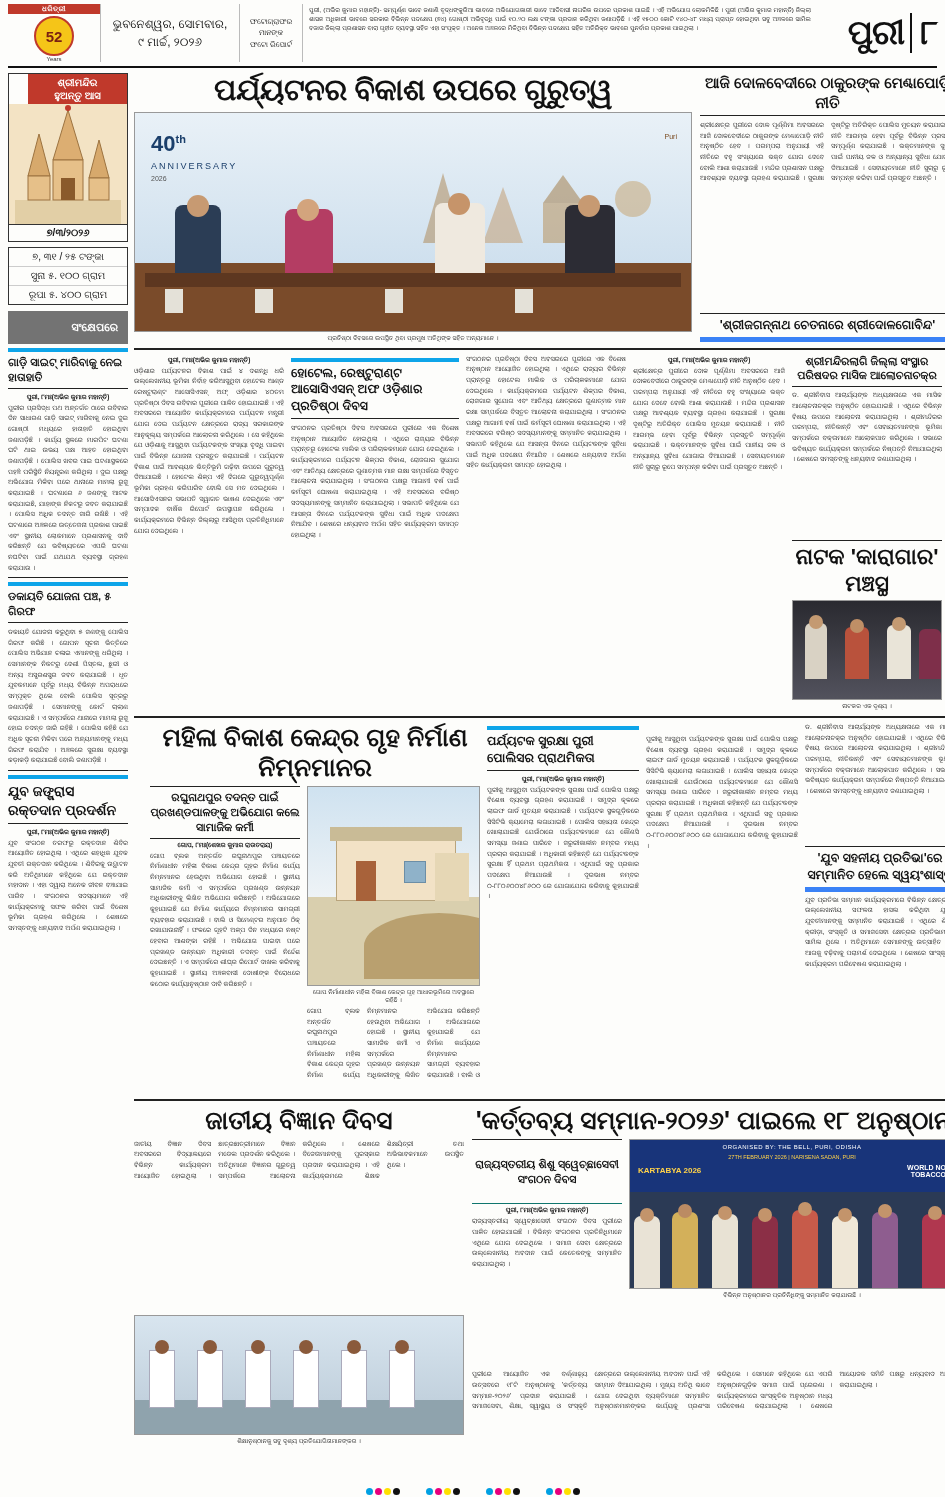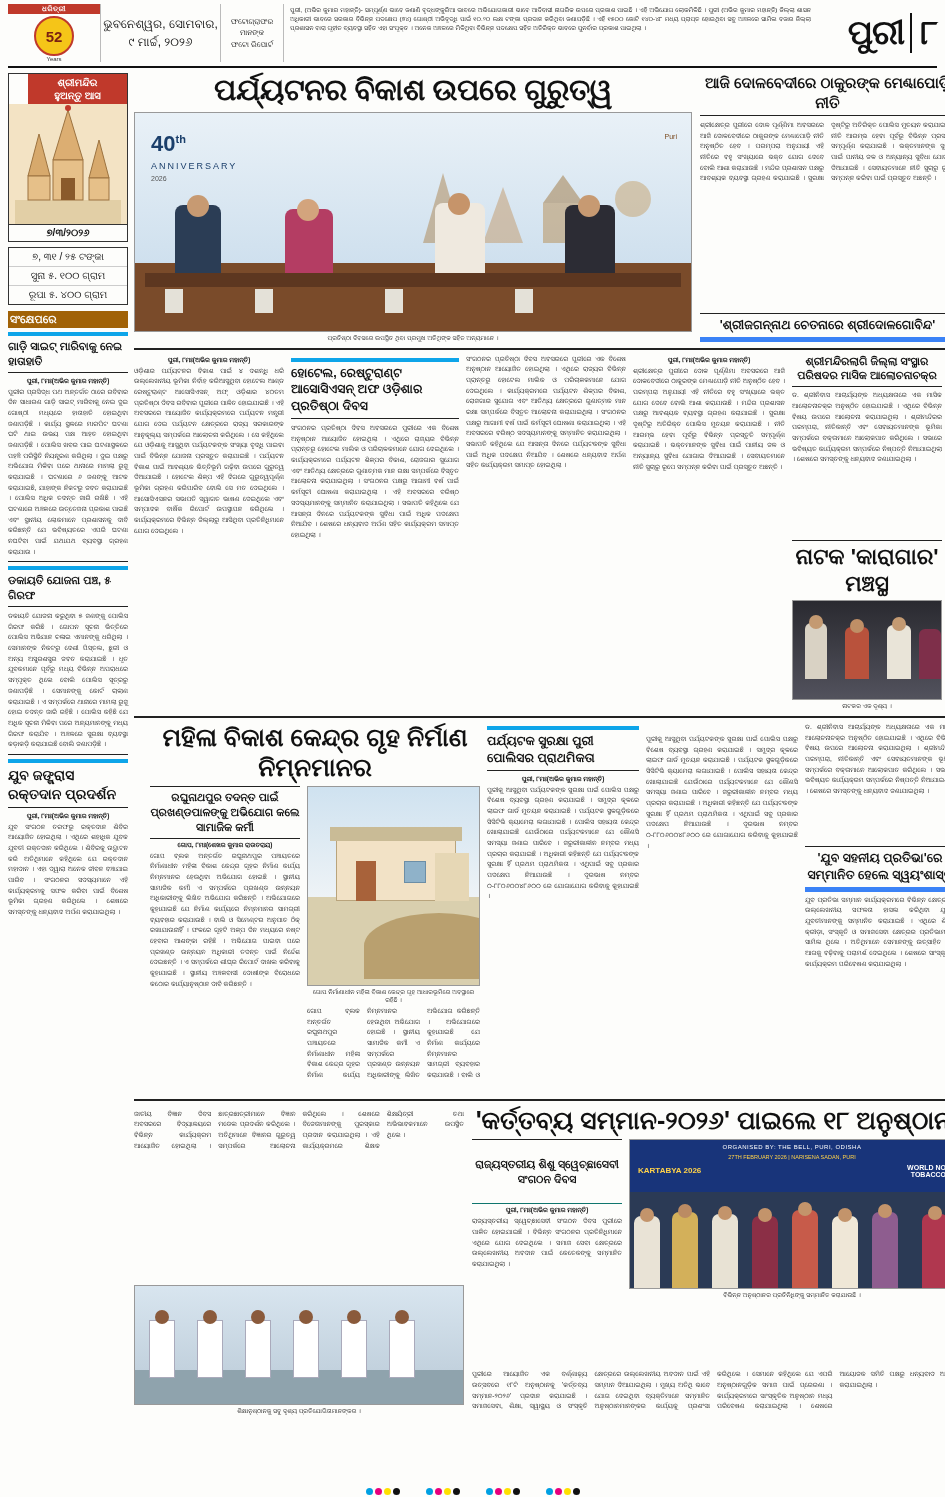--- a/index.html
+++ b/index.html
@@ -13,40 +13,40 @@
     overflow: hidden;
   }
   .page { position: relative; width: 945px; height: 1497px; padding: 4px 8px; }
 
   
   .masthead { display:flex; align-items:stretch; border-bottom:2px solid #111; padding-bottom:4px; }
   .mh-badge { width:92px; display:flex; flex-direction:column; align-items:center; justify-content:center; }
   .badge-top { font-size:7px; font-weight:bold; background:#c0392b; color:#fff; width:100%; text-align:center; padding:1px 0; letter-spacing:.5px;}
   .badge-circle { width:40px; height:40px; border-radius:50%; background:#f5c518; border:2px solid #c0392b; display:flex; align-items:center; justify-content:center; font-size:15px; font-weight:bold; color:#7a1f12; margin-top:2px;}
   .badge-years { font-size:6px; color:#333; }
-  .mh-place { width:121px; text-align:center; font-size:12px; line-height:1.5; display:flex; flex-direction:column; justify-content:center; border-left:1px solid #bbb; border-right:1px solid #bbb; }
+  .mh-place { width:140px; text-align:center; font-size:12px; line-height:1.5; display:flex; flex-direction:column; justify-content:center; border-left:1px solid #bbb; border-right:1px solid #bbb; }
   .mh-sub { width:62px; font-size:7.5px; line-height:1.5; text-align:center; display:flex; flex-direction:column; justify-content:center; padding:0 2px; }
   .mh-strip { flex:1; font-size:6.2px; line-height:1.45; padding:2px 6px; text-align:justify; border-left:1px solid #bbb; }
   .mh-title { width:120px; display:flex; align-items:center; justify-content:flex-end; gap:6px; font-size:34px; font-weight:bold; letter-spacing:-1px; }
   .mh-page { border-left:2px solid #111; padding-left:8px; }
 
   
   .grid { display:grid; grid-template-columns: 120px 1fr; gap:6px; margin-top:5px; }
 
   
   .rail { width:120px; }
   .rail-box { border:1px solid #333; margin-bottom:5px; }
   .rail-hd { background:#c0392b; color:#fff; text-align:center; font-size:10px; font-weight:bold; padding:2px; line-height:1.3;margin-left:19px;}
   .temple { height:120px; background:linear-gradient(#f7e7c8,#efd9ae); position:relative; overflow:hidden;}
   .temple svg { display:block; margin:0 auto; }
   .rail-date { text-align:center; font-size:10px; font-weight:bold; padding:2px; border-top:1px solid #333;}
   .rate-box { border:1px solid #333; font-size:10px; text-align:center; }
   .rate-box div { padding:3px 2px; border-bottom:1px solid #ccc; }
   .rate-box div:last-child { border-bottom:none; }
-  .sec-head { background:#a16207; color:#fff; font-size:11px; text-align:left; font-weight:bold; padding:2px; margin-bottom:3px;}
+  .sec-head { background:#737373; color:#fff; font-size:11px; text-align:right; font-weight:bold; padding:10px; margin-bottom:3px;}
 
   .col-head { font-size:12.5px; font-weight:bold; line-height:1.35; text-align:left; border-top:4px solid #0ea5e9; border-bottom:1px solid #222; padding:3px 0; margin:4px 0; }
   .body-txt { font-size:6.6px; line-height:1.62; text-align:justify; color:#1a1a1a; hyphens:auto; word-break:break-word;}
   .byline { font-size:6.4px; font-weight:bold; text-align:center; margin:2px 0; }
 
   
   .lead-title { font-size:30px; font-weight:bold; text-align:center; letter-spacing:-.5px; line-height:1.15; }
   .photo { background:#cfd6dc; position:relative; overflow:hidden; border:1px solid #999; }
   .cap { font-size:6.2px; text-align:center; padding:2px 0; color:#222; }
   .hr { border-top:1px solid #222; margin:4px 0; }
@@ -293,20 +293,21 @@
           <div class="quote-head" style="margin-top:4px">'ଯୁବ ସହନୀୟ ପ୍ରତିଭା'ରେ ସମ୍ମାନିତ ହେଲେ ସ୍ୱୟଂଶାସ୍ତ</div>
           <div class="body-txt" style="height:200px;overflow:hidden;margin-top:3px">ଯୁବ ପ୍ରତିଭା ସମ୍ମାନ କାର୍ଯ୍ୟକ୍ରମରେ ବିଭିନ୍ନ କ୍ଷେତ୍ରରେ ଉଲ୍ଲେଖନୀୟ ସଫଳତା ହାସଲ କରିଥିବା ଯୁବକ ଯୁବତୀମାନଙ୍କୁ ସମ୍ମାନିତ କରାଯାଇଛି । ଏଥିରେ ଶିକ୍ଷା, କ୍ରୀଡ଼ା, ସଂସ୍କୃତି ଓ ସମାଜସେବା କ୍ଷେତ୍ରର ପ୍ରତିଭାମାନେ ସାମିଲ ଥିଲେ । ଅତିଥିମାନେ ସେମାନଙ୍କୁ ଉତ୍ସାହିତ କରି ଆଗକୁ ବଢ଼ିବାକୁ ପରାମର୍ଶ ଦେଇଥିଲେ । ଶେଷରେ ସାଂସ୍କୃତିକ କାର୍ଯ୍ୟକ୍ରମ ପରିବେଷଣ କରାଯାଇଥିଲା ।</div>
         </div>
       </div>
 
       <div class="hrd"></div>
 
       <div style="display:grid; grid-template-columns: 330px 1fr; gap:8px;">
 
         <div>
+          <div class="headline-xl">ଜାତୀୟ ବିଜ୍ଞାନ ଦିବସ</div>
           <div class="body-txt cols4" style="height:172px;overflow:hidden;margin-top:4px">ଜାତୀୟ ବିଜ୍ଞାନ ଦିବସ ଅବସରରେ ବିଦ୍ୟାଳୟରେ ବିଭିନ୍ନ କାର୍ଯ୍ୟକ୍ରମ ଆୟୋଜିତ ହୋଇଥିଲା । ଛାତ୍ରଛାତ୍ରୀମାନେ ବିଜ୍ଞାନ ମଡେଲ ପ୍ରଦର୍ଶନ କରିଥିଲେ । ଅତିଥିମାନେ ବିଜ୍ଞାନର ଗୁରୁତ୍ୱ ସମ୍ପର୍କରେ ଆଲୋଚନା କରିଥିଲେ । ଶେଷରେ ବିଜେତାମାନଙ୍କୁ ପୁରସ୍କାର ପ୍ରଦାନ କରାଯାଇଥିଲା । ଏହି କାର୍ଯ୍ୟକ୍ରମରେ ଶିକ୍ଷକ ଶିକ୍ଷୟିତ୍ରୀ ତଥା ଅଭିଭାବକମାନେ ଉପସ୍ଥିତ ଥିଲେ ।</div>
           <div class="photo" style="height:120px;margin-top:4px">
             <div class="stage">
               <div class="band" style="top:0;height:120px;background:linear-gradient(#d8e5ef,#b9c9d6)"></div>
               <div style="position:absolute;bottom:0;left:0;right:0;height:34px;background:#8fa3ad"></div>
               <div style="position:absolute;bottom:26px;left:14px;width:26px;height:58px;background:#fff;border:1px solid #aab"></div>
               <div style="position:absolute;bottom:80px;left:20px;width:14px;height:14px;border-radius:50%;background:#8a5a3b"></div>
               <div style="position:absolute;bottom:26px;left:62px;width:26px;height:58px;background:#fff;border:1px solid #aab"></div>
               <div style="position:absolute;bottom:80px;left:68px;width:14px;height:14px;border-radius:50%;background:#8a5a3b"></div>
               <div style="position:absolute;bottom:26px;left:110px;width:26px;height:58px;background:#fff;border:1px solid #aab"></div>

